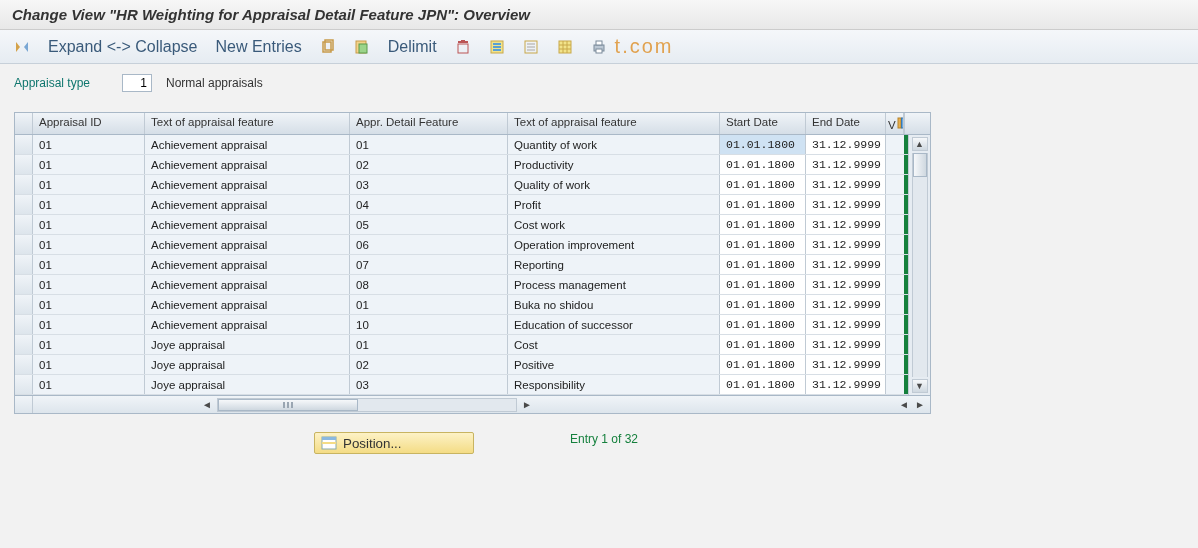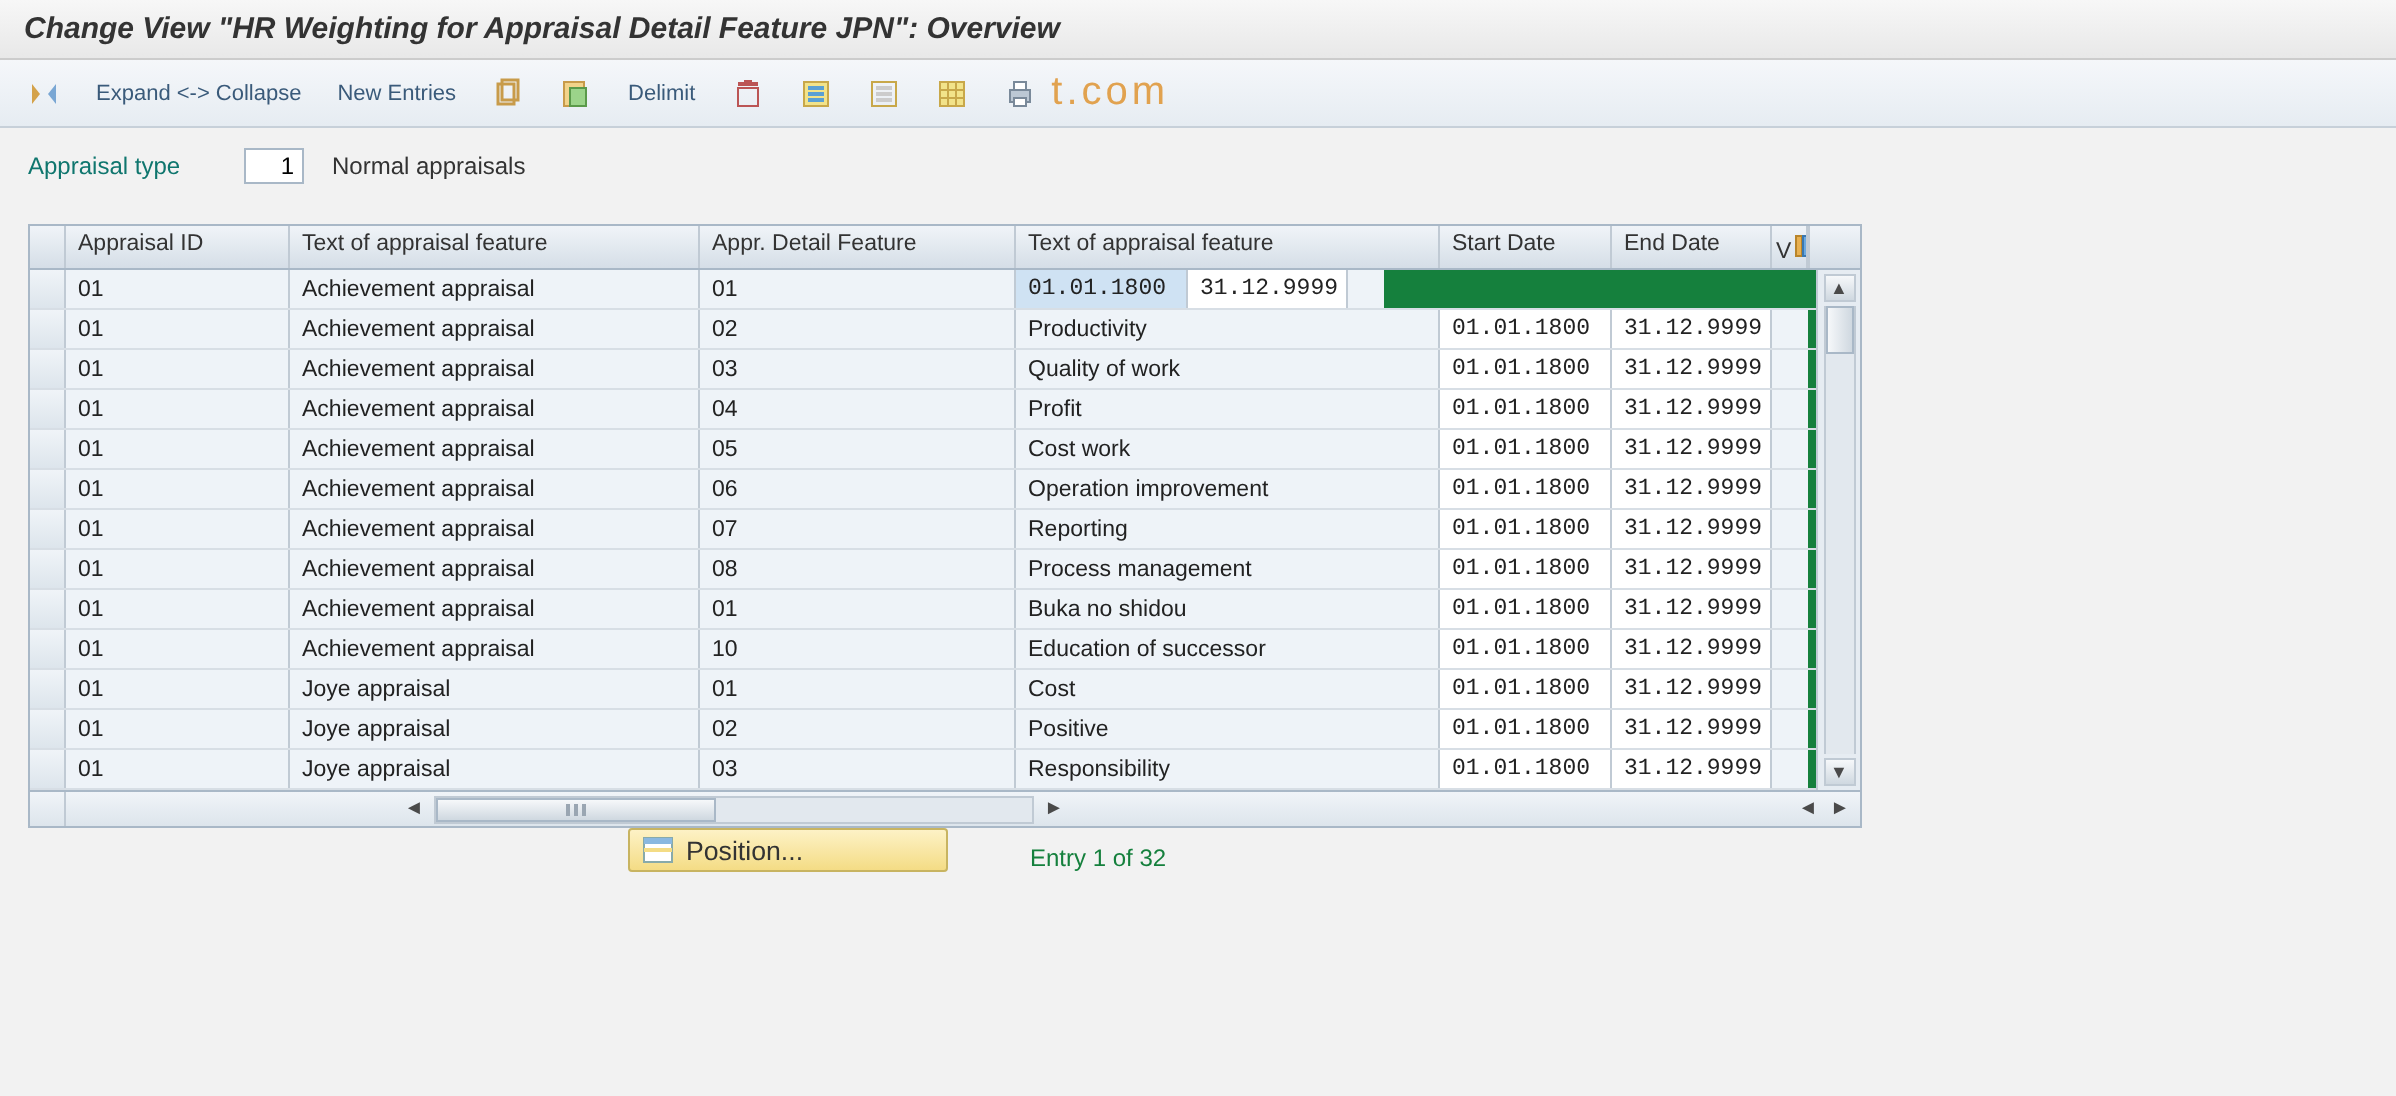--- a/index.html
+++ b/index.html
@@ -33,21 +33,21 @@
     gap: 10px;
     height: 34px;
   }
   .tool-btn, .tool-text {
     display: inline-flex;
     align-items: center;
     height: 22px;
     padding: 0 4px;
     color: #3a5a7a;
     cursor: pointer;
-    font-size: 11px;
+    font-size: 16px;
   }
   .tool-icon svg { width: 16px; height: 16px; display: block; }
 
   .watermark {
     position: relative;
     color: #e09a3e;
     font-size: 20px;
     letter-spacing: 2px;
     margin-left: -6px;
     opacity: 0.9;
@@ -165,23 +165,24 @@
     width: 16px; height: 14px; display:flex; align-items:center; justify-content:center;
     color:#4a4a4a; font-size:9px; cursor:pointer;
     background: linear-gradient(to bottom, #f6f8fa, #cfd8e0);
     border:1px solid #c0cad4; margin: 2px 0;
   }
   .vscroll-gutter .vtrack { flex:1; width: 16px; background:#e2e8ee; border-left:1px solid #c0cad4; border-right:1px solid #c0cad4; position:relative; }
   .vscroll-gutter .vthumb { position:absolute; top:0; left:0; width:100%; height: 24px; background: linear-gradient(to right, #f6f8fa, #cfd8e0); border:1px solid #a9b8c7; }
   .col-config-icon { display: inline-flex; align-items: center; justify-content: center; width: 14px; height: 14px; }
 
   .footer {
-    display: flex;
-    align-items: flex-end;
-    gap: 41px;
+    margin-top: 18px;
+    display: flex;
+    align-items: flex-start;
+    gap: 96px;
     margin-left: 300px;
   }
   .position-btn {
     display: inline-flex;
     align-items: center;
     gap: 6px;
     background: linear-gradient(to bottom, #fdf2c6, #f4dc85);
     border: 1px solid #c8b461;
     border-radius: 2px;
     padding: 2px 30px 2px 6px;
@@ -291,20 +292,21 @@
       <div style="width:22px;border-left:1px solid #c0cad4;"></div>
     </div>
 
     <div class="table-body-wrap">
       <div class="table-rows" id="table-rows">
           <div class="tr">
             <div class="row-selector"></div>
             <div class="td col-id">01</div>
             <div class="td col-txt1">Achievement appraisal</div>
             <div class="td col-detail">01</div>
+            <div class="td col-txt2">Quantity of work</div>
             <div class="td col-start date selected">01.01.1800</div>
             <div class="td col-end date">31.12.9999</div>
             <div class="td-last"></div>
           </div>
           <div class="tr">
             <div class="row-selector"></div>
             <div class="td col-id">01</div>
             <div class="td col-txt1">Achievement appraisal</div>
             <div class="td col-detail">02</div>
             <div class="td col-txt2">Productivity</div>

